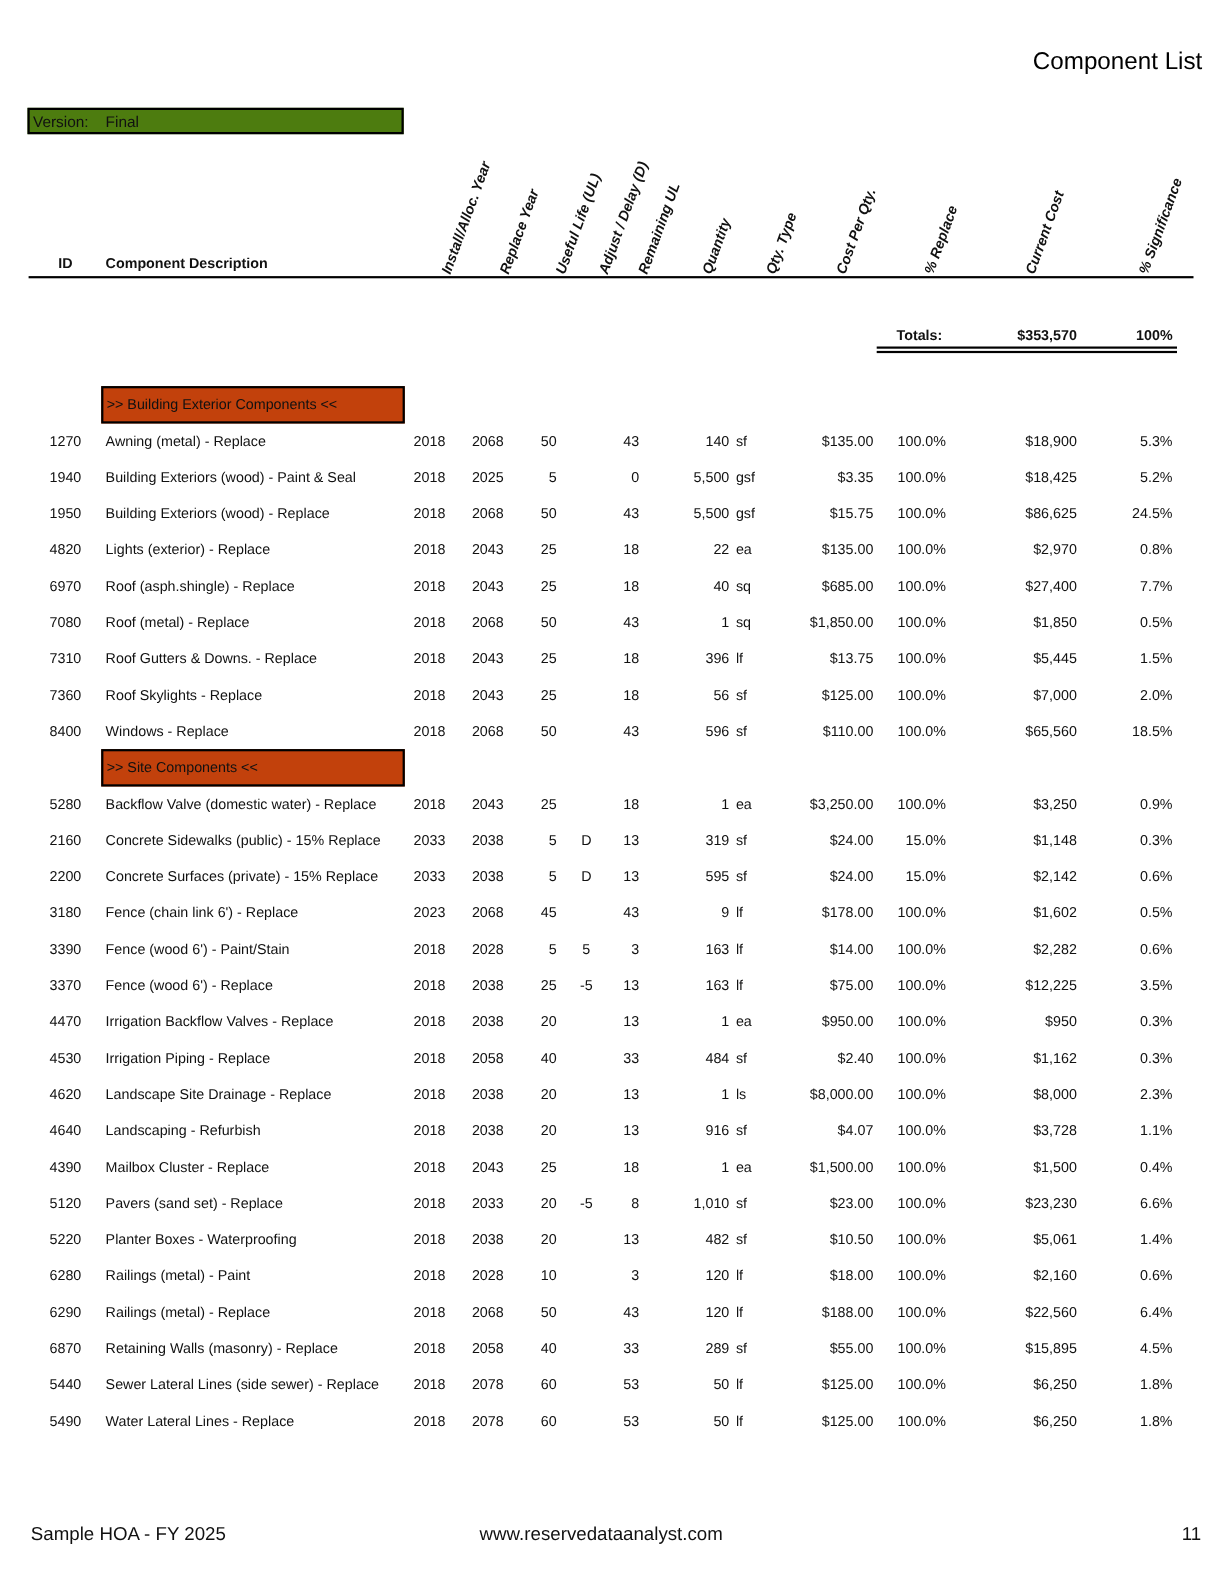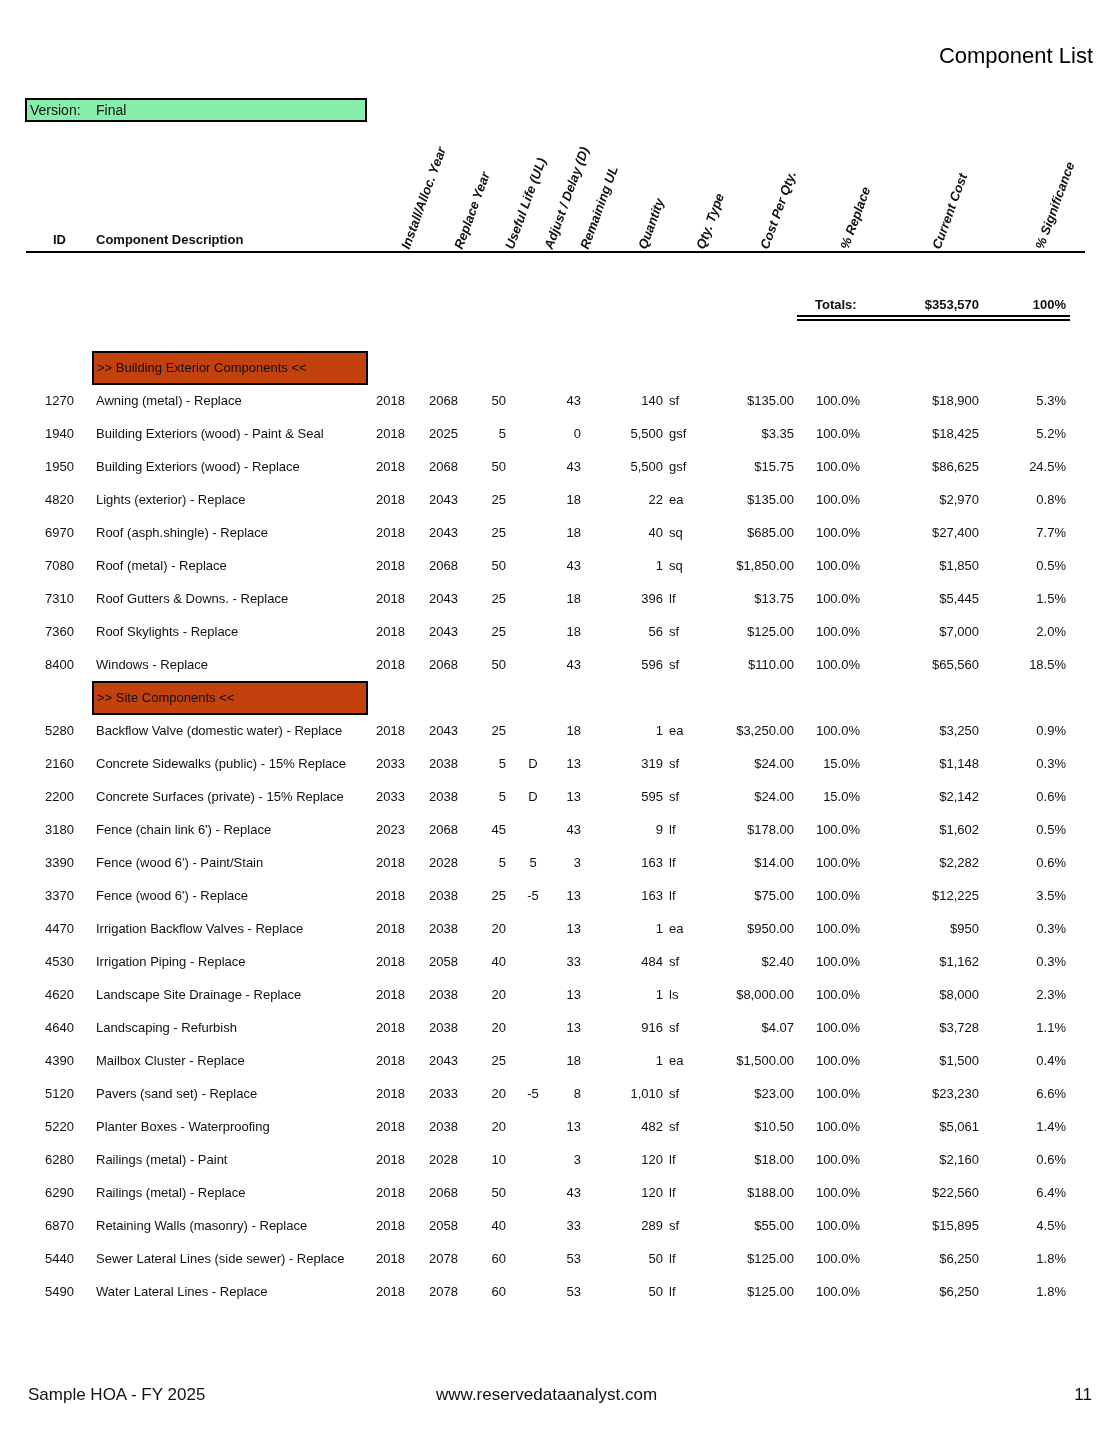--- a/index.html
+++ b/index.html
@@ -6,21 +6,21 @@
     body {
       width: 1111px; height: 1444px; position: relative; overflow: hidden;
       font-family: "Liberation Sans", "DejaVu Sans", sans-serif; color: #111;
     }
     .title {
       position: absolute; right: 18px; top: 43px;
       font-size: 22px; color: #000;
     }
     .version-box {
       position: absolute; left: 25px; top: 98px; width: 335px; height: 20px;
-      border: 2px solid #000; background: #86efac;
+      border: 2px solid #000; background: #4d7c0f;
       font-size: 14px; line-height: 20px; padding-left: 3px; box-sizing: content-box;
     }
     .version-box .vlabel { display: inline-block; width: 66px; }
     .hdr-id { position: absolute; left: 53px; top: 232px; font-size: 13px; font-weight: bold; }
     .hdr-desc { position: absolute; left: 96px; top: 232px; font-size: 13px; font-weight: bold; }
     .rot {
       position: absolute; font-size: 13px; font-weight: bold; font-style: italic;
       transform-origin: 0 0; transform: rotate(-70deg); white-space: nowrap;
     }
     .hdr-rule {

